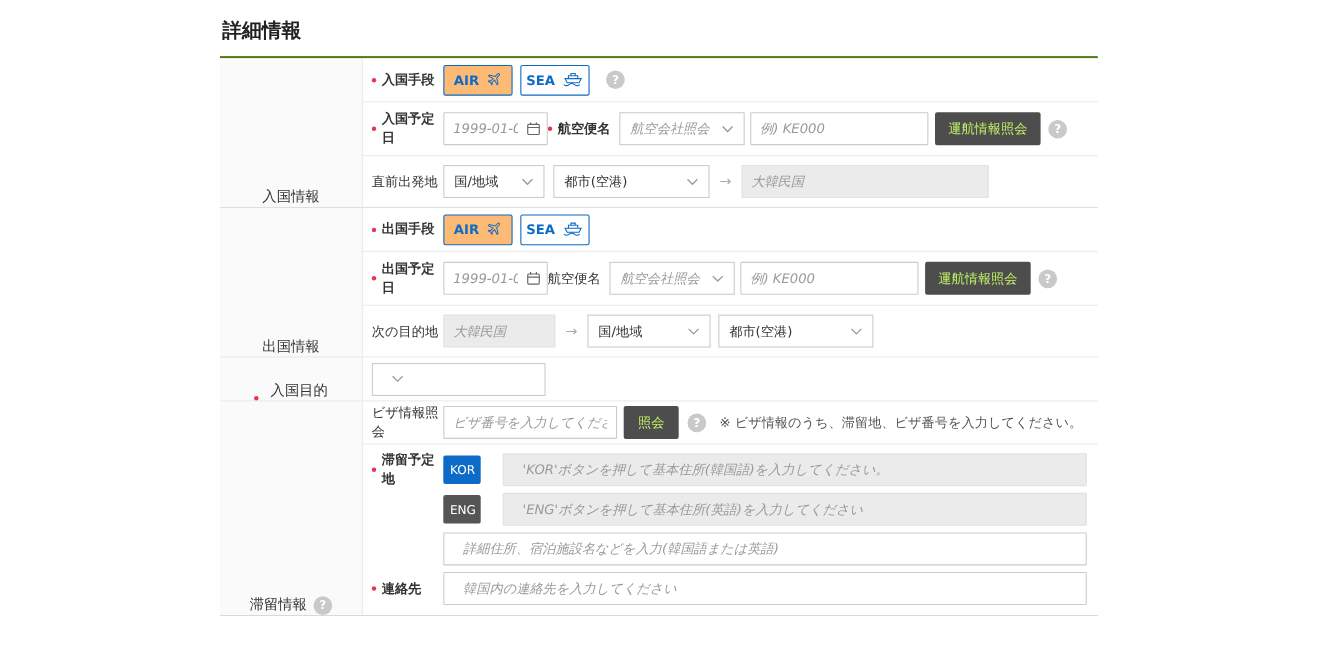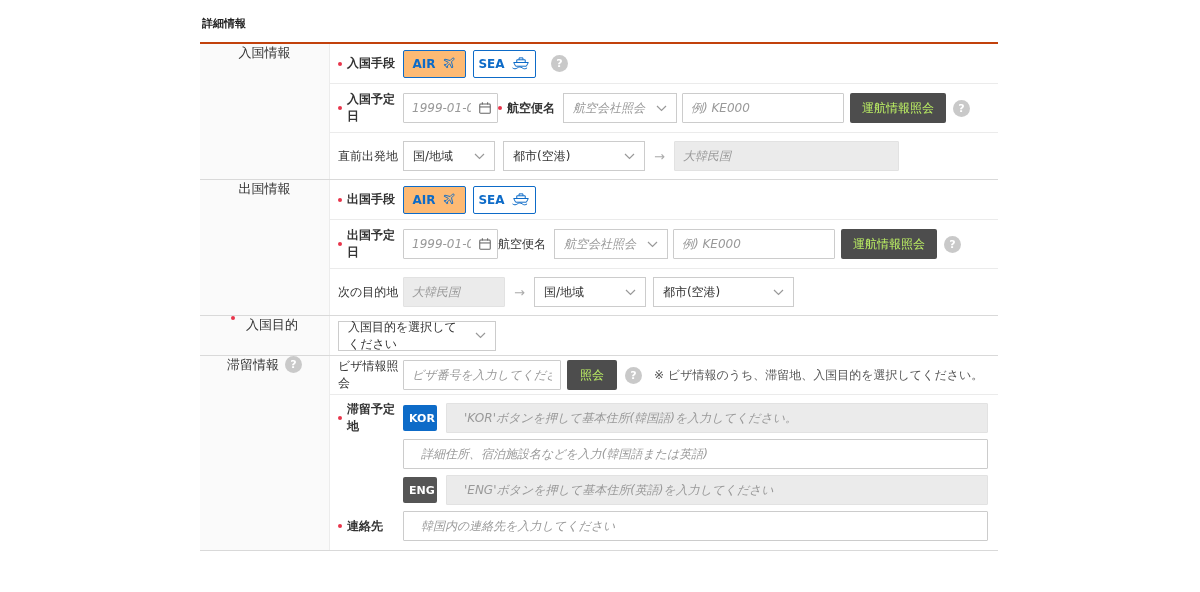--- a/index.html
+++ b/index.html
@@ -6,28 +6,28 @@
   html,body { margin:0; padding:0; }
   body {
     width:1200px; height:592px; background:#fff;
     font-family:"DejaVu Sans","Liberation Sans",sans-serif;
     color:#333;
   }
   .content { position:absolute; left:200px; top:8px; width:798px; }
 
   .page-title {
     margin:0; padding:8px 2px 11px 2px;
-    font-size:11px; font-weight:700; color:#222;
-    border-bottom:2px solid #c2410c;
+    font-size:18px; font-weight:700; color:#222;
+    border-bottom:2px solid #4d7c0f;
   }
 
   .section { display:flex; align-items:stretch; border-bottom:1px solid #d9d9d9; }
   .cell-label {
     width:130px; min-width:130px; background:#fafafa; border-right:1px solid #ececec;
-    display:flex; align-items:flex-start; justify-content:center; gap:6px;
+    display:flex; align-items:flex-end; justify-content:center; gap:6px;
     font-size:13px; color:#333; text-align:center;
   }
   .cell-body { flex:1; background:#fff; }
 
   .row { display:flex; align-items:center; padding:0 10px 0 8px; border-bottom:1px solid #ebebeb; }
   .row.last { border-bottom:none; }
   .h40{height:40px} .h49{height:49px} .h46{height:46px} .h39{height:39px} .h38{height:38px}
 
   .field-label { display:flex; align-items:center; font-size:12px; color:#333; width:65px; min-width:65px; }
   .field-label.auto { width:auto; min-width:0; }
@@ -68,21 +68,21 @@
 
   .help {
     width:17px; height:17px; min-width:17px; border-radius:50%;
     background:#c9c9c9; color:#fff; font-size:11px; font-weight:700;
     display:flex; align-items:center; justify-content:center; cursor:pointer; user-select:none;
   }
   .arrow { color:#aaa; font-size:13px; margin:0 9px; flex:none; }
 
   .lang-btn {
     width:34px; height:26px; min-width:34px; border:none; border-radius:2px;
-    color:#fff; font-size:11px; font-weight:700; cursor:pointer; margin-right:9px; font-family:inherit;
+    color:#fff; font-size:11px; font-weight:400; cursor:pointer; margin-right:20px; font-family:inherit;
   }
   .lang-btn.kor { background:#0d6bc8; }
   .lang-btn.eng { background:#555; }
 
   .stay-rows { padding:6px 10px 9px 8px; }
   .srow { display:flex; align-items:center; }
   .mb4 { margin-bottom:4px; } .mb6 { margin-bottom:6px; }
   .label-spacer { width:65px; min-width:65px; }
   .flex1 { flex:1;padding-left:17px; }
 
@@ -269,21 +269,20 @@
     </div>
 
     <div class="section">
       <div class="cell-label">
         <span class="req"></span>
         <span>入国目的</span>
       </div>
       <div class="cell-body">
         <div class="row h39 last">
           <div class="select w158">
-            <span>入国目的を選択してください</span>
             <svg width="11" height="7" viewBox="0 0 11 7">
                 <path d="M1 1l4.5 4.5L10 1" fill="none" stroke="#999" stroke-width="1.2"></path>
               </svg>
           </div>
         </div>
       </div>
     </div>
 
     <div class="section">
       <div class="cell-label">
@@ -291,40 +290,40 @@
         <div class="help">?</div>
       </div>
       <div class="cell-body">
         <div class="row h39">
           <div class="field-label">
             <span>ビザ情報照会</span>
           </div>
           <input class="text-input w158" placeholder="ビザ番号を入力してください" style="">
           <button class="dark-btn ml6" style="padding:0 13px">照会</button>
           <div class="help ml8">?</div>
-          <span class="note">※ ビザ情報のうち、滞留地、入国目的を選択してください。</span>
+          <span class="note">※ ビザ情報のうち、滞留地、ビザ番号を入力してください。</span>
         </div>
 
         <div class="stay-rows">
           <div class="srow mb4">
             <div class="field-label bold">
               <span class="req"></span>
               <span>滞留予定地</span>
             </div>
             <button class="lang-btn kor">KOR</button>
             <input class="text-input flex1" disabled="" placeholder="'KOR'ボタンを押して基本住所(韓国語)を入力してください。" style="">
           </div>
           <div class="srow mb6">
             <div class="label-spacer"></div>
-            <input class="text-input flex1" placeholder="詳細住所、宿泊施設名などを入力(韓国語または英語)" style="">
+            <button class="lang-btn eng">ENG</button>
+            <input class="text-input flex1" disabled="" placeholder="'ENG'ボタンを押して基本住所(英語)を入力してください" style="">
           </div>
           <div class="srow mb6">
             <div class="label-spacer"></div>
-            <button class="lang-btn eng">ENG</button>
-            <input class="text-input flex1" disabled="" placeholder="'ENG'ボタンを押して基本住所(英語)を入力してください" style="">
+            <input class="text-input flex1" placeholder="詳細住所、宿泊施設名などを入力(韓国語または英語)" style="">
           </div>
           <div class="srow">
             <div class="field-label bold">
               <span class="req"></span>
               <span>連絡先</span>
             </div>
             <input class="text-input flex1" placeholder="韓国内の連絡先を入力してください" style="">
           </div>
         </div>
       </div>

